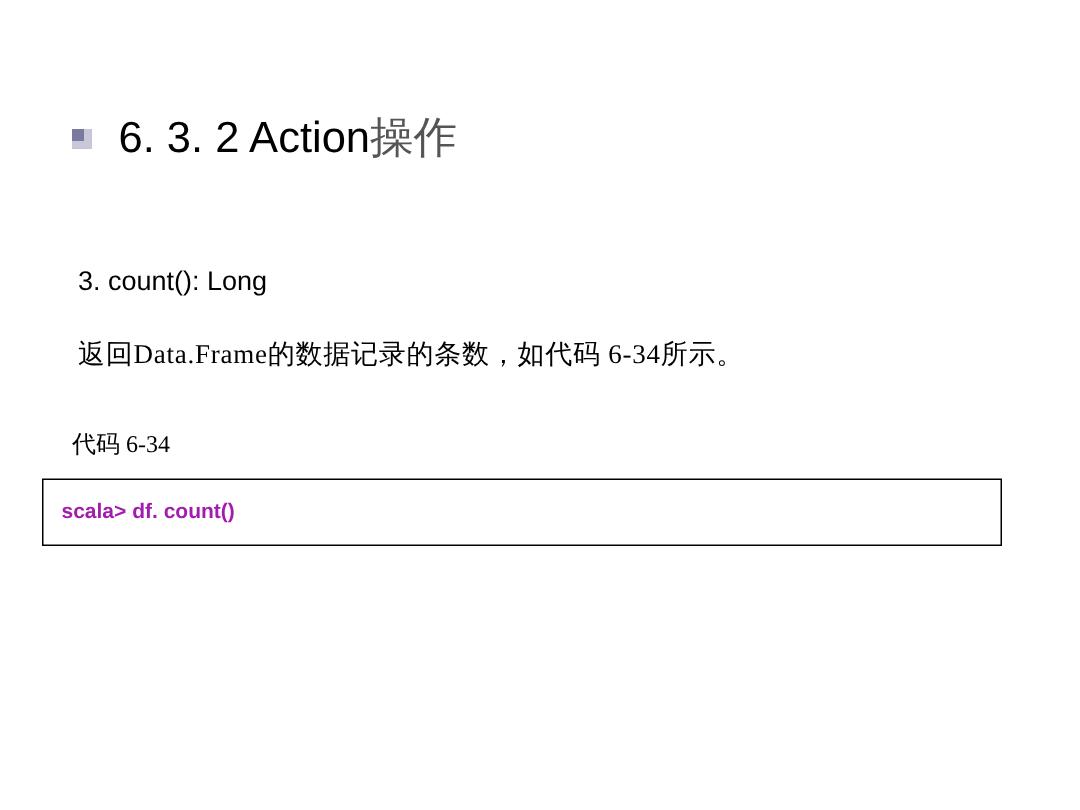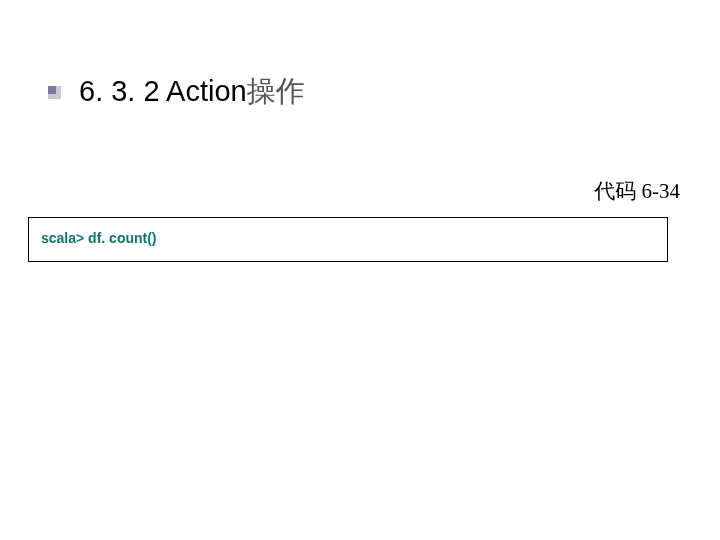--- a/index.html
+++ b/index.html
@@ -53,57 +53,59 @@
     }
     .description {
       font-size: 18px;
       font-family: SimSun, "Songti SC", serif;
       color: #000;
       margin-bottom: 38px;
       margin-left: 4px;
       letter-spacing: 0.5px;
     }
     .code-label {
-      text-align: right;
-      font-size: 21px;
+      text-align: left;
+      font-size: 16px;
       font-family: SimSun, "Songti SC", serif;
       color: #000;
       margin-bottom: 12px;
     }
     .code-box {
       border: 1px solid #000;
       padding: 10px 12px 12px 12px;
       margin-left: -20px;
       margin-right: 0px;
       width: 640px;
     }
     .code-line {
       font-size: 14px;
       font-family: Tahoma, Arial, sans-serif;
-      color: #0f766e;
+      color: #a21caf;
       line-height: 1.5;
     }
     .code-line.bold-part {
       font-weight: bold;
     }
     .code-line .bold {
       font-weight: bold;
     }
   </style>
 </head>
 <body>
 
 <div class="slide-container">
   <div class="title-row">
     <div class="square-bullet"></div>
     <div class="title-text">
       <span class="en">6. 3. 2 </span><span class="en">Action</span><span class="cn">操作</span>
     </div>
   </div>
 
+  <div class="subsection">3. count(): Long</div>
 
+  <div class="description">返回Data.Frame的数据记录的条数，如代码 6-34所示。</div>
 
   <div class="code-label">代码 6-34</div>
 
   <div class="code-box">
     <div class="code-line bold-part">scala&gt; df. count()</div>
   </div>
 </div>
 
 </body></html>

